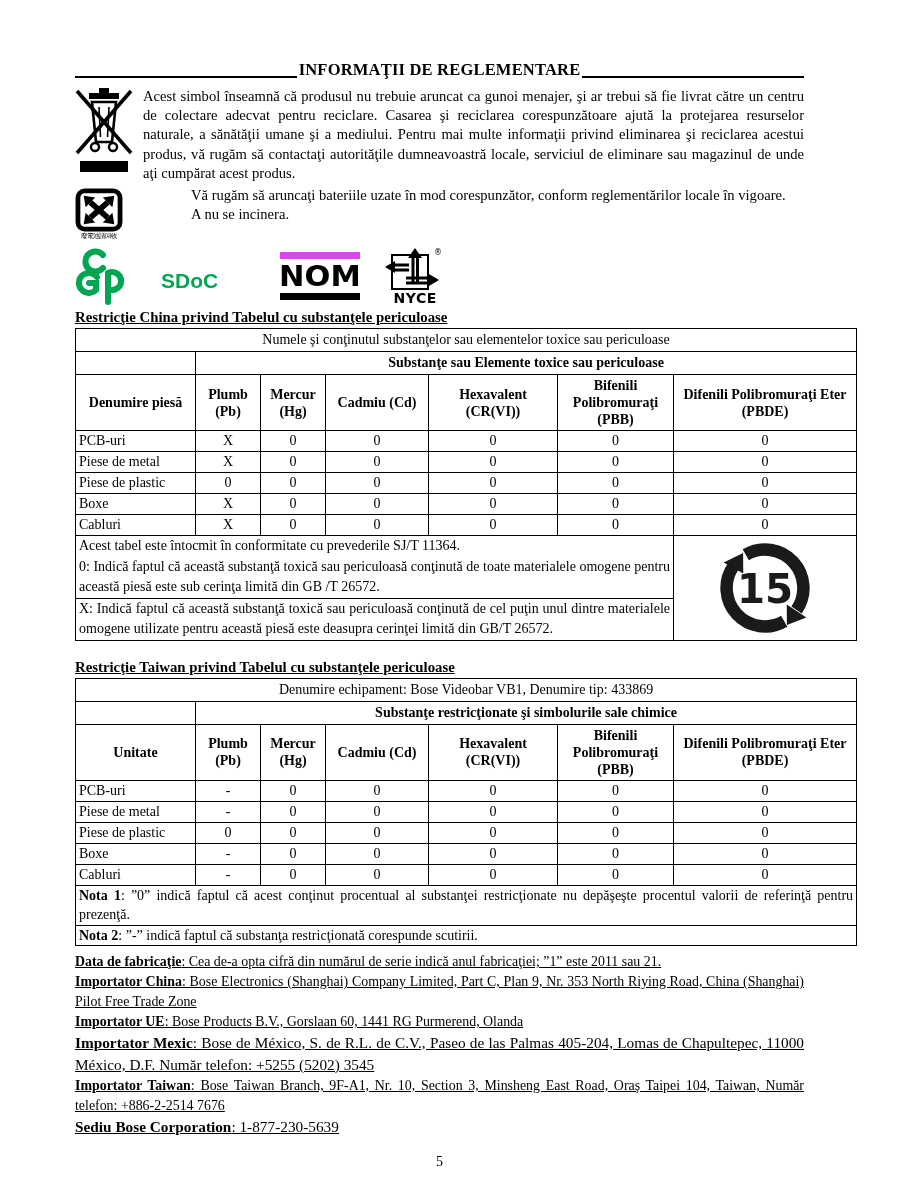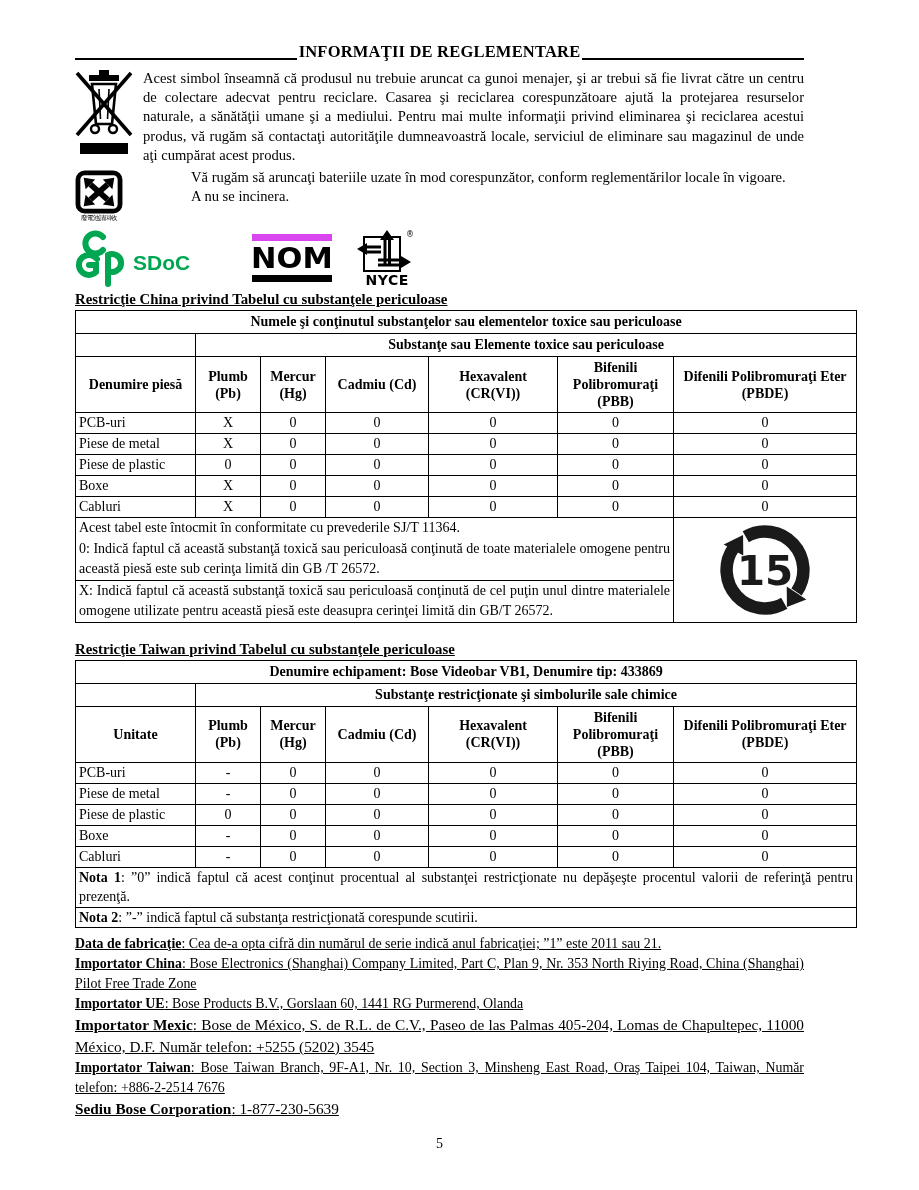--- a/index.html
+++ b/index.html
@@ -1,49 +1,49 @@
 <!DOCTYPE html>
 <html><head>
 <meta charset="utf-8">
 <style>
   * { box-sizing: border-box; margin: 0; padding: 0; }
   html, body { width: 919px; height: 1190px; background: #ffffff; overflow: hidden; }
   body { font-family: "Liberation Serif", serif; color: #000; }
-  .page { width: 866px; padding: 40px 62px 0 75px; }
+  .page { width: 866px; padding: 58px 62px 0 75px; }
 
   
   .title-row { display: flex; align-items: flex-end; height: 22px; }
   .title-rule { flex: 1; border-bottom: 2px solid #000; margin-bottom: 2px; }
   .title-text { font-weight: bold; font-size: 16.5px; padding: 0 2px; white-space: nowrap; letter-spacing: .2px; }
 
   
   .icon-para { display: flex; margin-top: 7px; }
   .icon-col { width: 68px; flex: 0 0 68px; }
   .para { flex: 1; font-size: 14.6px; line-height: 19.2px; text-align: justify; }
 
   .battery-block { display: flex; margin-top: 3px; gap: 48px; }
   .battery-col { width: 68px; flex: 0 0 68px; padding-top: 2px; }
   .battery-caption { font-size: 6.5px; line-height: 7px; width: 48px; text-align: center; letter-spacing: -.5px; }
 
   
   .logos-row { display: flex; align-items: center; margin: 8px 0 4px 0; height: 58px; }
-  .sdoc-wrap { display: flex; align-items: center; }
+  .sdoc-wrap { display: flex; align-items: center; gap: 28px; }
   .sdoc-label { font-family: "Liberation Sans", sans-serif; font-weight: bold; font-size: 21px; margin-left: 6px; margin-top: 10px; }
   .nom-wrap { margin-left: 62px; width: 80px; border-top: 7px solid #d946ef; border-bottom: 7px solid #000; text-align: center; padding: 0 1px; }
   .nom-text { font-family: "DejaVu Sans", sans-serif; font-weight: bold; font-size: 29px; line-height: 34px; letter-spacing: 0px; transform: scaleX(1.05); display: inline-block; }
   .nyce-wrap { margin-left: 22px; position: relative; width: 66px; text-align: center; }
   .nyce-label { font-family: "DejaVu Sans", sans-serif; font-weight: bold; font-size: 14px; line-height: 14px; letter-spacing: .5px; }
 
   
   .section-heading { font-weight: bold; font-size: 14.8px; text-decoration: underline; margin-top: 4px; }
 
   
   table.sub-table { border-collapse: collapse; table-layout: fixed; width: 781px; margin-top: 2px; }
   table.sub-table td { border: 1px solid #000; font-size: 14px; padding: 0 3px; vertical-align: middle; }
-  td.t-title { text-align: center; font-weight: bold; font-size: 14.8px; height: 23px; }
+  td.t-title { text-align: center; font-weight: normal; font-size: 14.8px; height: 23px; }
   td.t-sub { text-align: center; font-weight: bold; font-size: 14.8px; height: 23px; }
   td.t-colhead { text-align: center; font-weight: bold; font-size: 13.6px; line-height: 17px; height: 56px; }
   td.t-rowlabel { text-align: left; height: 21px; font-size: 14px; }
   td.t-val { text-align: center; height: 21px; font-size: 14px; }
   td.t-note { font-size: 13.8px; line-height: 20.5px; text-align: justify; padding: 1px 4px; }
   td.t-logo { text-align: left; vertical-align: middle; }
   td.t-nota { font-size: 13.8px; line-height: 19.5px; text-align: justify; padding: 1px 4px; }
   .bold { font-weight: bold; }
 
   

